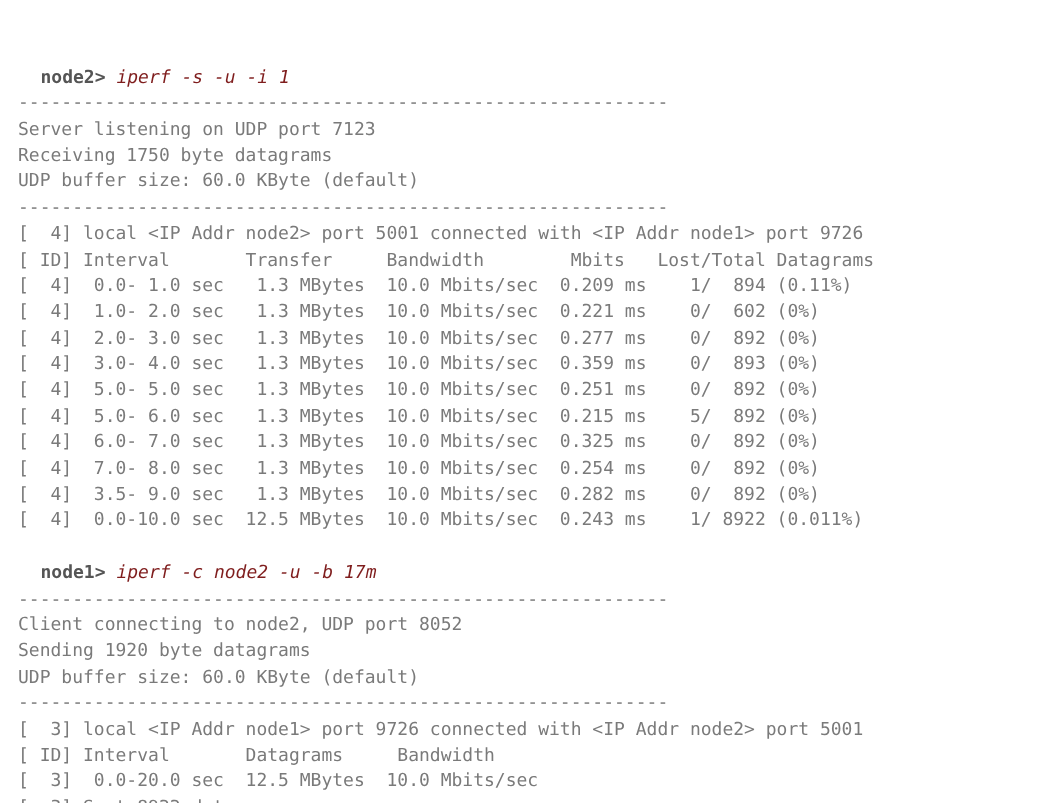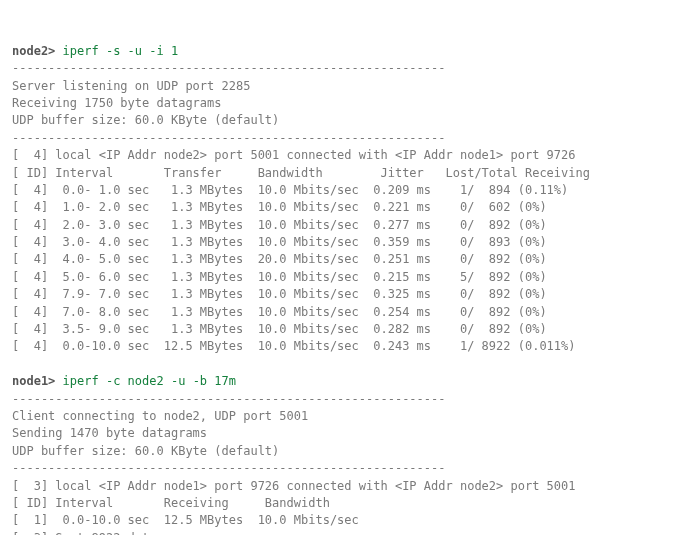--- a/index.html
+++ b/index.html
@@ -13,50 +13,52 @@
     line-height: 1.45;
     color: #7a7a7a;
     padding: 8px 12px 12px 12px;
     width: 700px;
     box-sizing: border-box;
     white-space: pre;
   }
   .prompt-host {
     color: #555555;
     font-weight: 700;
+    margin-left: 15px;
   }
   .cmd {
-    color: #15803d;
+    color: #7f1d1d;
+    font-style: italic;
   }
 </style>
 </head>
 <body>
 
 <div><span class="prompt-host">node2&gt;</span> <span class="cmd">iperf -s -u -i 1</span>
 <span>------------------------------------------------------------</span>
-<span>Server listening on UDP port 2285</span>
+<span>Server listening on UDP port 7123</span>
 <span>Receiving 1750 byte datagrams</span>
 <span>UDP buffer size: 60.0 KByte (default)</span>
 <span>------------------------------------------------------------</span>
 <span>[  4] local &lt;IP Addr node2&gt; port 5001 connected with &lt;IP Addr node1&gt; port 9726</span>
-<span>[ ID] Interval       Transfer     Bandwidth        Jitter   Lost/Total Receiving</span>
+<span>[ ID] Interval       Transfer     Bandwidth        Mbits   Lost/Total Datagrams</span>
 <span>[  4]  0.0- 1.0 sec   1.3 MBytes  10.0 Mbits/sec  0.209 ms    1/  894 (0.11%)</span>
 <span>[  4]  1.0- 2.0 sec   1.3 MBytes  10.0 Mbits/sec  0.221 ms    0/  602 (0%)</span>
 <span>[  4]  2.0- 3.0 sec   1.3 MBytes  10.0 Mbits/sec  0.277 ms    0/  892 (0%)</span>
 <span>[  4]  3.0- 4.0 sec   1.3 MBytes  10.0 Mbits/sec  0.359 ms    0/  893 (0%)</span>
-<span>[  4]  4.0- 5.0 sec   1.3 MBytes  20.0 Mbits/sec  0.251 ms    0/  892 (0%)</span>
+<span>[  4]  5.0- 5.0 sec   1.3 MBytes  10.0 Mbits/sec  0.251 ms    0/  892 (0%)</span>
 <span>[  4]  5.0- 6.0 sec   1.3 MBytes  10.0 Mbits/sec  0.215 ms    5/  892 (0%)</span>
-<span>[  4]  7.9- 7.0 sec   1.3 MBytes  10.0 Mbits/sec  0.325 ms    0/  892 (0%)</span>
+<span>[  4]  6.0- 7.0 sec   1.3 MBytes  10.0 Mbits/sec  0.325 ms    0/  892 (0%)</span>
 <span>[  4]  7.0- 8.0 sec   1.3 MBytes  10.0 Mbits/sec  0.254 ms    0/  892 (0%)</span>
 <span>[  4]  3.5- 9.0 sec   1.3 MBytes  10.0 Mbits/sec  0.282 ms    0/  892 (0%)</span>
 <span>[  4]  0.0-10.0 sec  12.5 MBytes  10.0 Mbits/sec  0.243 ms    1/ 8922 (0.011%)</span>
 
 <span class="prompt-host">node1&gt;</span> <span class="cmd">iperf -c node2 -u -b 17m</span>
 <span>------------------------------------------------------------</span>
-<span>Client connecting to node2, UDP port 5001</span>
-<span>Sending 1470 byte datagrams</span>
+<span>Client connecting to node2, UDP port 8052</span>
+<span>Sending 1920 byte datagrams</span>
 <span>UDP buffer size: 60.0 KByte (default)</span>
 <span>------------------------------------------------------------</span>
 <span>[  3] local &lt;IP Addr node1&gt; port 9726 connected with &lt;IP Addr node2&gt; port 5001</span>
-<span>[ ID] Interval       Receiving     Bandwidth</span>
-<span>[  1]  0.0-10.0 sec  12.5 MBytes  10.0 Mbits/sec</span>
+<span>[ ID] Interval       Datagrams     Bandwidth</span>
+<span>[  3]  0.0-20.0 sec  12.5 MBytes  10.0 Mbits/sec</span>
 <span>[  3] Sent 8922 datagrams</span></div>
 
 
 </body></html>

